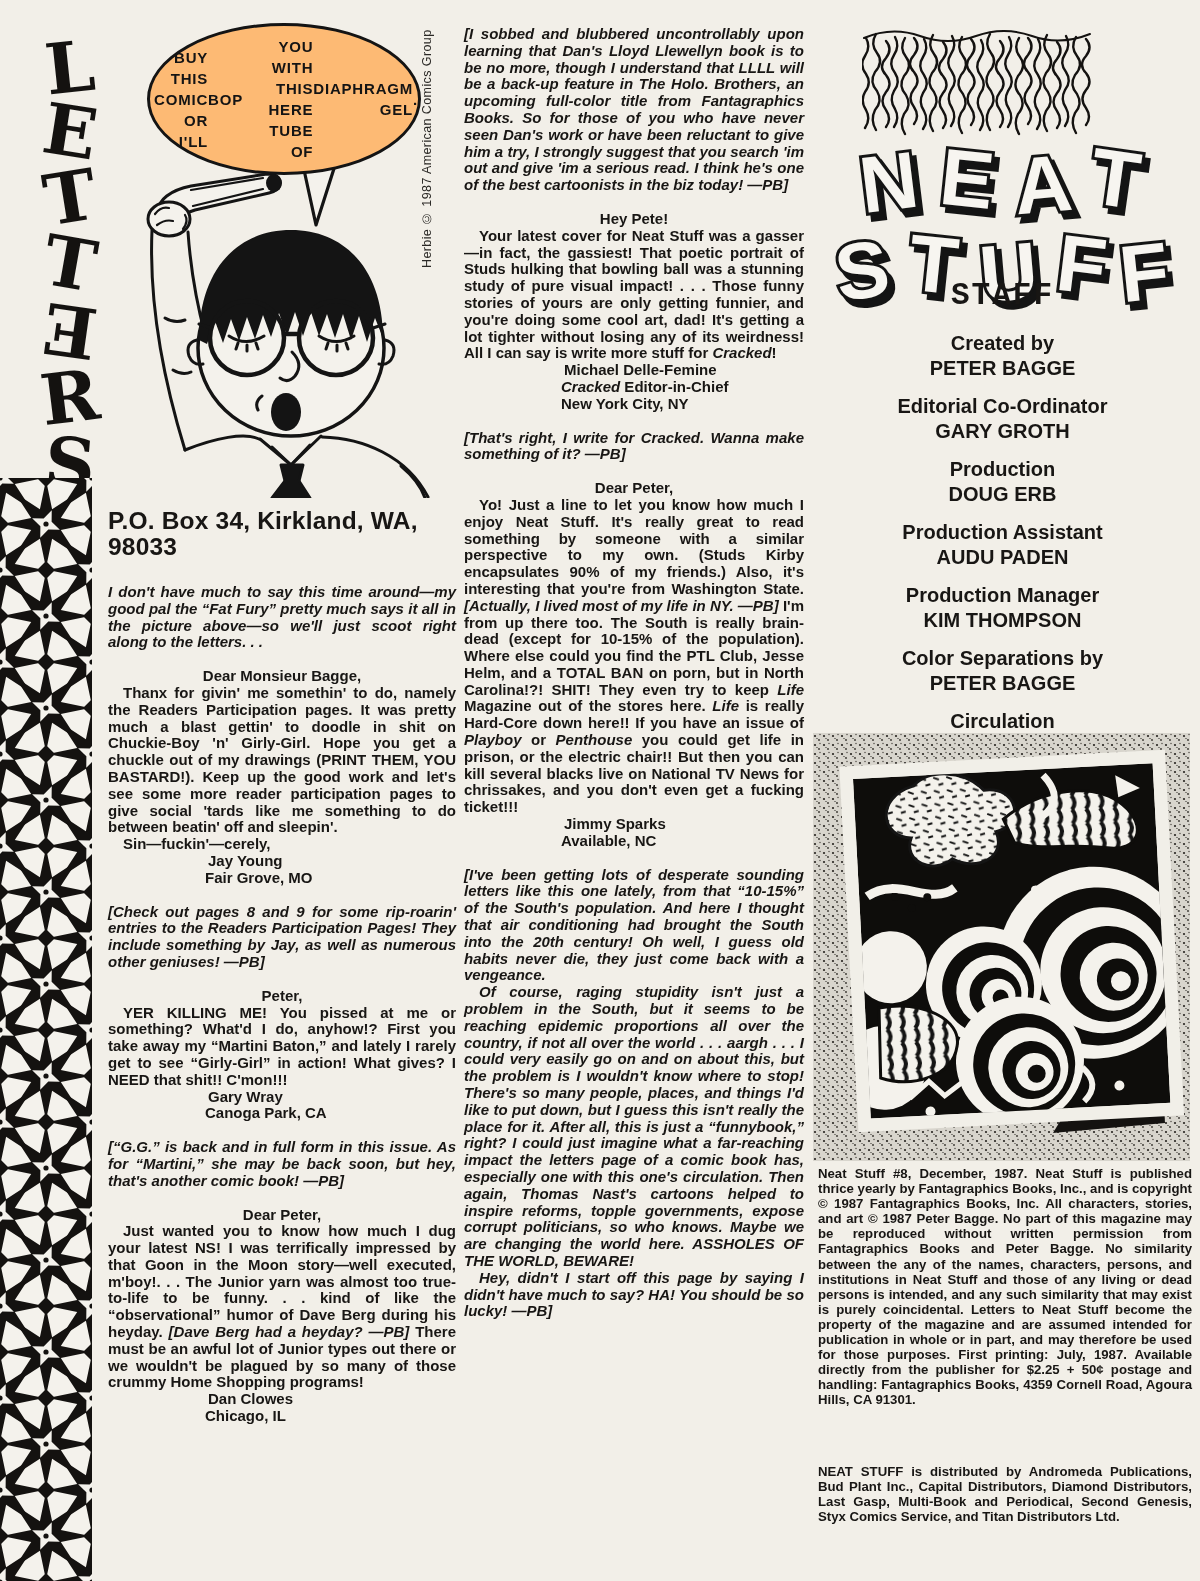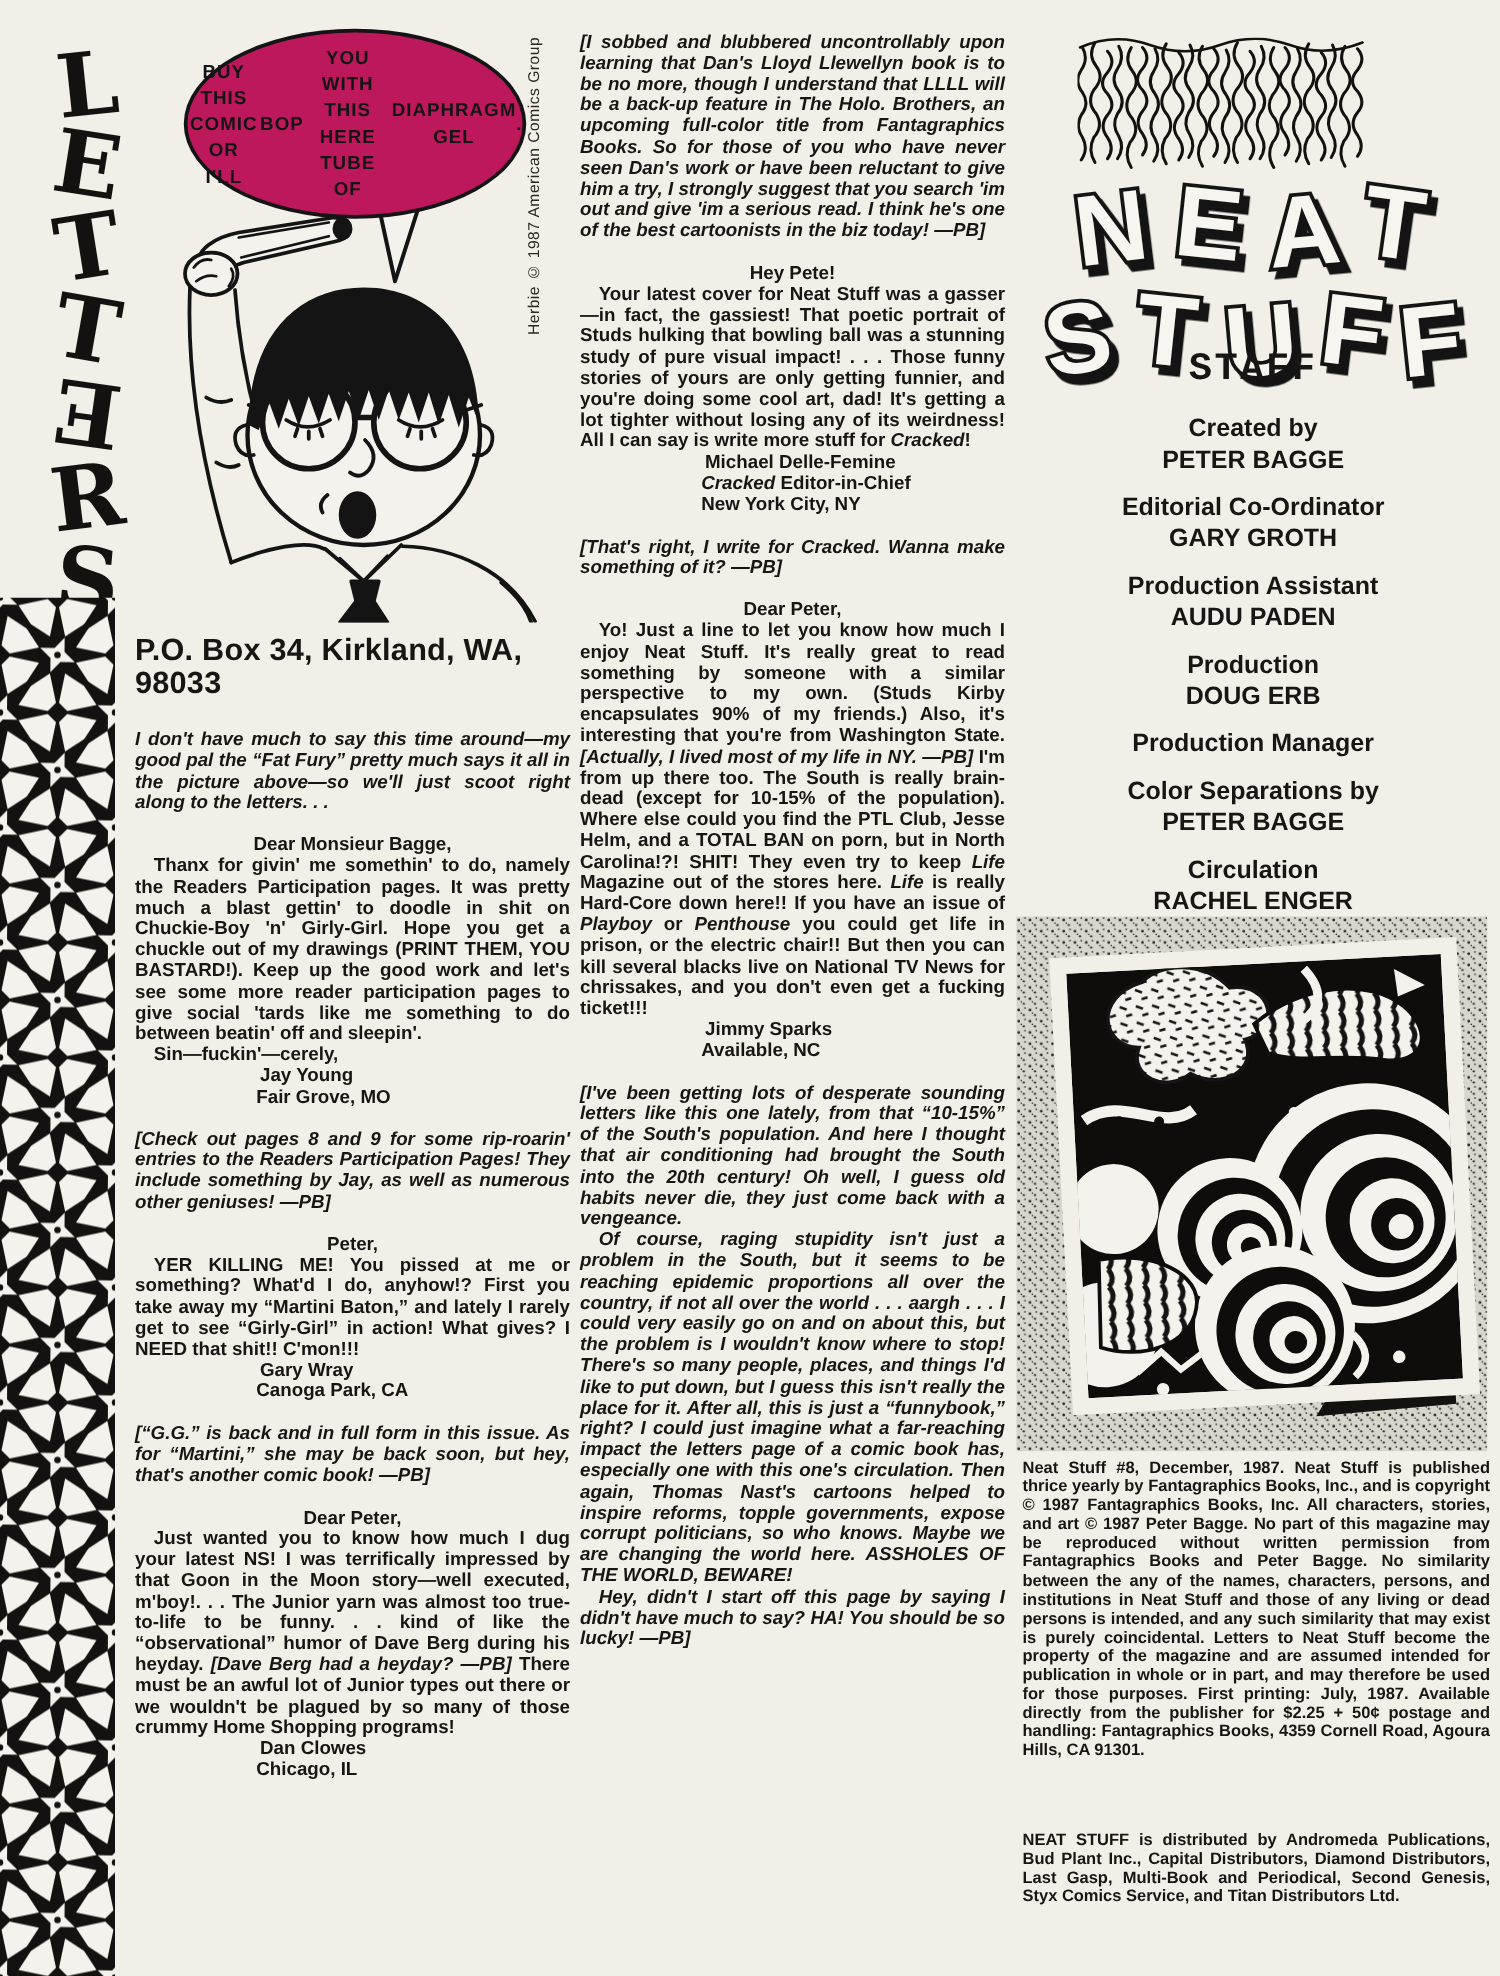--- a/index.html
+++ b/index.html
@@ -15,23 +15,23 @@
   .g0{top:8px;transform:rotate(-6deg);}
   .g1{top:72px;transform:rotate(9deg);}
   .g2{top:138px;transform:rotate(-9deg);}
   .g3{top:204px;transform:rotate(10deg);}
   .g4{top:270px;transform:rotate(188deg);}
   .g5{top:338px;transform:rotate(-7deg);}
   .g6{top:404px;transform:rotate(5deg);}
   
   .cartoon{position:absolute;left:95px;top:18px;width:360px;height:480px;}
   .cartoon svg{position:absolute;left:0;top:0;}
-  .bubble{position:absolute;left:52px;top:5px;width:268px;height:146px;background:#be185d;
+  .bubble{position:absolute;left:52px;top:5px;width:268px;height:146px;background:#fdba74;
      border:3.5px solid #141414;border-radius:50%;display:flex;align-items:center;justify-content:center;
-     text-align:center;font-size:15px;line-height:21px;font-weight:600;letter-spacing:.8px;color:#141414;}
+     text-align:right;font-size:15px;line-height:21px;font-weight:600;letter-spacing:.8px;color:#141414;}
   .herbie-credit{position:absolute;left:420px;top:28px;height:240px;width:18px;
      writing-mode:vertical-rl;transform:rotate(180deg);font-size:12.5px;letter-spacing:.4px;color:#2a2825;}
   
   .col{position:absolute;text-align:justify;font-weight:bold;font-size:15px;line-height:16.8px;}
   .col-left{left:108px;top:508px;width:348px;}
   .col-mid{left:464px;top:26px;width:340px;}
   .col p{margin:0;}
   .address{font-size:24.5px;line-height:26px;font-weight:900;letter-spacing:.2px;margin:0 0 24px 0 !important;text-align:left;}
   .intro{font-style:italic;}
   .greet{margin-top:17px !important;text-align:center;}
@@ -245,29 +245,30 @@
   <div class="credits">
     <div class="credit-pair">
         <div>Created by</div>
         <div class="nm">PETER BAGGE</div>
       </div>
     <div class="credit-pair">
         <div>Editorial Co-Ordinator</div>
         <div class="nm">GARY GROTH</div>
       </div>
     <div class="credit-pair">
+        <div>Production</div>
+        <div class="nm">DOUG ERB</div>
+      </div>
+    <div class="credit-pair">
         <div>Production Assistant</div>
         <div class="nm">AUDU PADEN</div>
       </div>
     <div class="credit-pair">
-        <div>Production</div>
-        <div class="nm">DOUG ERB</div>
-      </div>
-    <div class="credit-pair">
         <div>Production Manager</div>
+        <div class="nm">KIM THOMPSON</div>
       </div>
     <div class="credit-pair">
         <div>Color Separations by</div>
         <div class="nm">PETER BAGGE</div>
       </div>
     <div class="credit-pair">
         <div>Circulation</div>
         <div class="nm">RACHEL ENGER</div>
       </div>
     <div class="credit-pair">

